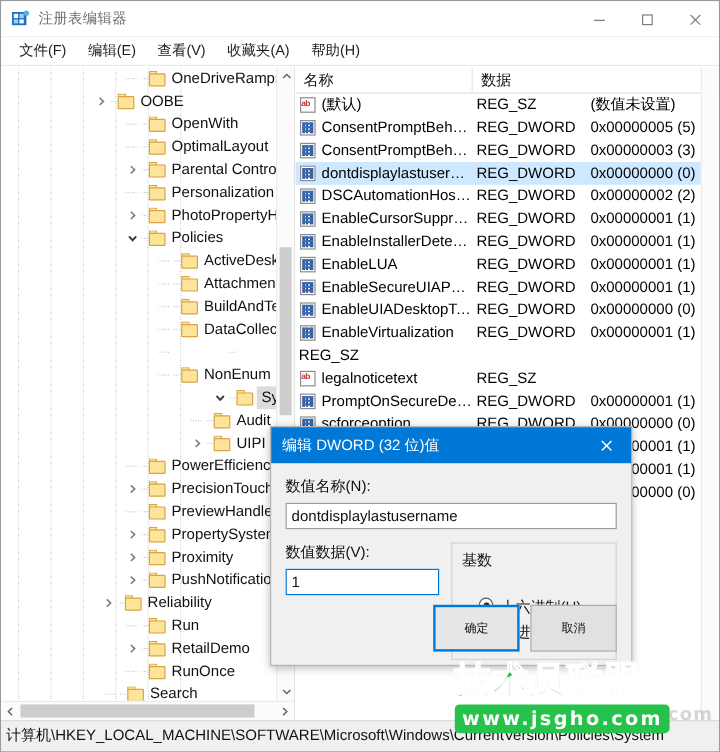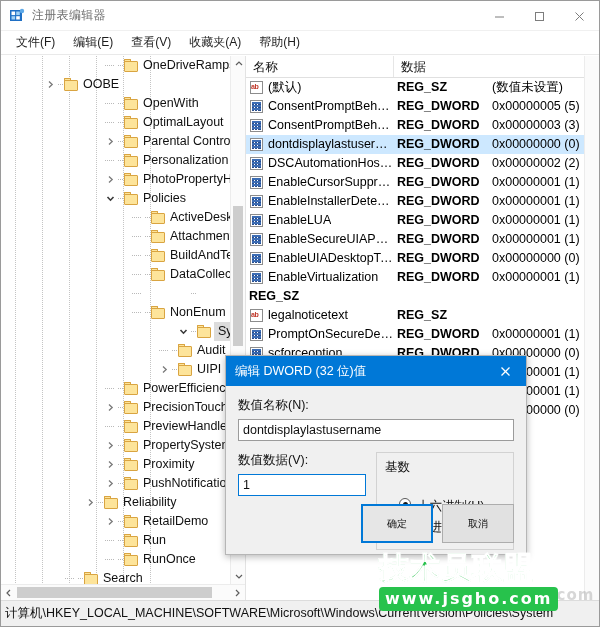--- a/index.html
+++ b/index.html
@@ -234,21 +234,21 @@
     display: flex; align-items: center;
     white-space: nowrap;
   }
   .lv-row.sel { background: #cde8ff; }
   .lv-c {
     font-size: 12.5px; line-height: 19px;
     overflow: hidden; white-space: nowrap;
     text-overflow: ellipsis;
   }
   .lv-c.name { width: 148px; display: flex; align-items: center; padding-left: 4px; }
-  .lv-c.type { width: 95px; padding-left: 3px; font-weight: bold; }
+  .lv-c.type { width: 95px; padding-left: 3px; }
   .lv-c.data { flex: 1; padding-left: 3px; }
   .nm-text { overflow:hidden; text-overflow: ellipsis; white-space: nowrap; }
 
   .vicon { width: 14px; height: 14px; flex: 0 0 auto; margin-right: 4px; position: relative; }
   .vicon .box {
     position: absolute; left: 0; top: 0; width: 13px; height: 13px;
     background: #fff; border: 1px solid #8c8c8c;
   }
   .vicon .ab {
     position: absolute; left: 1px; top: 2px;
@@ -466,21 +466,21 @@
         <div class="tree-rows" id="treerows">
             <div class="tnode" style="padding-left: 102px;">
               <span class="tw-dash"></span>
               <span class="tw-link"></span>
               <span class="folder">
                 <span class="ftab"></span>
                 <span class="fbody"></span>
               </span>
               <span class="tlabel">OneDriveRamps</span>
             </div>
-            <div class="tnode" style="padding-left: 42px;">
+            <div class="tnode" style="padding-left: 76px;">
               <span class="tw-exp">
                 <svg width="9" height="9" viewBox="0 0 9 9">
                   <polyline points="3,1.5 6.2,4.5 3,7.5" fill="none" stroke="#7a7a7a" stroke-width="1.3"></polyline>
                 </svg>
               </span>
               <span class="tw-link"></span>
               <span class="folder">
                 <span class="ftab"></span>
                 <span class="fbody"></span>
               </span>
@@ -718,51 +718,51 @@
                 </svg>
               </span>
               <span class="tw-link"></span>
               <span class="folder">
                 <span class="ftab"></span>
                 <span class="fbody"></span>
               </span>
               <span class="tlabel">Reliability</span>
             </div>
             <div class="tnode" style="padding-left: 102px;">
+              <span class="tw-dash"></span>
+              <span class="tw-link"></span>
+              <span class="folder">
+                <span class="ftab"></span>
+                <span class="fbody"></span>
+              </span>
+              <span class="tlabel">Run</span>
+            </div>
+            <div class="tnode" style="padding-left: 102px;">
               <span class="tw-exp">
                 <svg width="9" height="9" viewBox="0 0 9 9">
                   <polyline points="3,1.5 6.2,4.5 3,7.5" fill="none" stroke="#7a7a7a" stroke-width="1.3"></polyline>
                 </svg>
               </span>
               <span class="tw-link"></span>
               <span class="folder">
                 <span class="ftab"></span>
                 <span class="fbody"></span>
               </span>
               <span class="tlabel">RetailDemo</span>
             </div>
             <div class="tnode" style="padding-left: 102px;">
               <span class="tw-dash"></span>
               <span class="tw-link"></span>
               <span class="folder">
                 <span class="ftab"></span>
                 <span class="fbody"></span>
               </span>
-              <span class="tlabel">Run</span>
-            </div>
-            <div class="tnode" style="padding-left: 102px;">
-              <span class="tw-dash"></span>
-              <span class="tw-link"></span>
-              <span class="folder">
-                <span class="ftab"></span>
-                <span class="fbody"></span>
-              </span>
               <span class="tlabel">RunOnce</span>
             </div>
-            <div class="tnode" style="padding-left: 62px;">
+            <div class="tnode" style="padding-left: 84px;">
               <span class="tw-dash"></span>
               <span class="tw-link"></span>
               <span class="folder">
                 <span class="ftab"></span>
                 <span class="fbody"></span>
               </span>
               <span class="tlabel">Search</span>
             </div>
           </div>
       </div>

